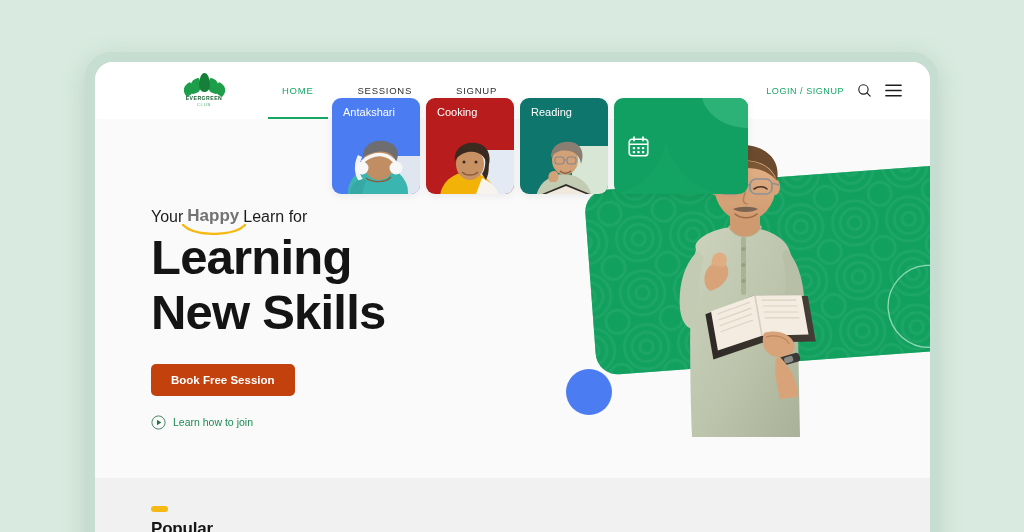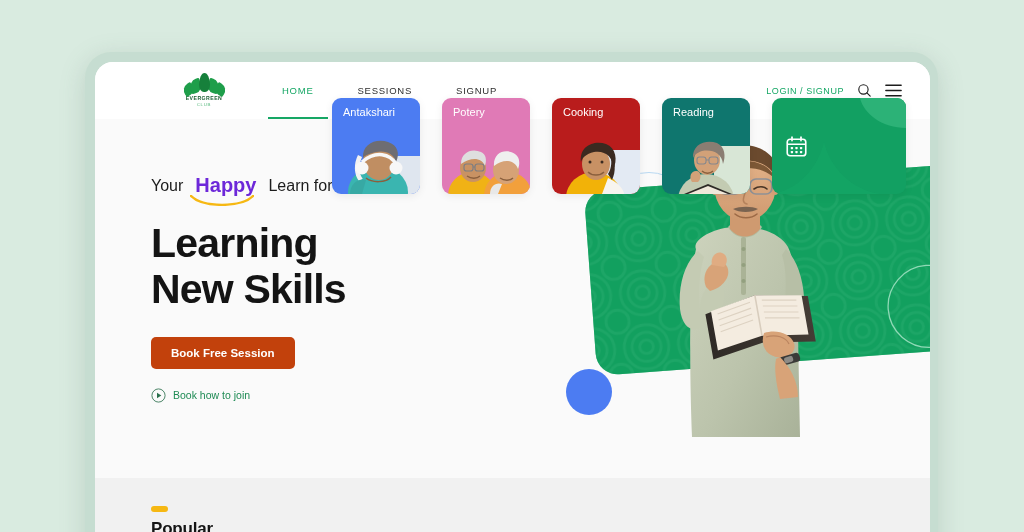--- a/index.html
+++ b/index.html
@@ -140,34 +140,35 @@
     width: 835px;
     height: 359px;
     background: #fafafa;
   }
   #hero-copy { position: absolute; left: 56px; top: 55px; width: 290px; }
   #eyebrow {
     font-size: 16px;
     color: #1c1c1c;
     white-space: nowrap;
     display: flex;
-    align-items: center;
-    gap: 10px;
+    align-items: flex-end;
+    gap: 2px;
+    margin-top: 32px;
   }
   #happy-wrap { position: relative; display: inline-block; padding: 0 2px; }
-  #happy-word { font-weight: bold; font-size: 20px; color: #6d28d9; }
+  #happy-word { font-weight: bold; font-size: 17px; color: #737373; }
   #happy-smile {
     position: absolute;
     left: -3px; right: -3px;
     bottom: -9px;
     height: 11px;
   }
   #headline {
-    margin-top: 24px;
-    font-size: 41px;
+    margin-top: 4px;
+    font-size: 49px;
     line-height: 1.12;
     font-weight: bold;
     letter-spacing: -0.8px;
     color: #141414;
   }
   #cta-button {
     margin-top: 24px;
     display: inline-block;
     background: #c2410c;
     color: #ffffff;
@@ -261,21 +262,21 @@
     font-weight: bold;
     color: #151515;
     letter-spacing: -0.2px;
   }
 
   #cards-row {
     position: absolute;
     left: 237px;
     top: 36px;
     display: flex;
-    gap: 22px;
+    gap: 6px;
   }
   .pcard {
     position: relative;
     width: 88px;
     height: 96px;
     border-radius: 9px;
     overflow: hidden;
     cursor: pointer;
     box-shadow: 0 2px 8px rgba(0,0,0,.07);
   }
@@ -375,21 +376,21 @@
           <div>New Skills</div>
         </div>
 
         <button id="cta-button">Book Free Session</button>
 
         <div id="learn-row">
           <svg width="15" height="15" viewBox="0 0 18 18">
             <circle cx="9" cy="9" r="7.9" stroke="#2a6f4c" stroke-width="1" fill="none"></circle>
             <path d="M7.2 5.7 L12.4 9 L7.2 12.3 Z" fill="#2a6f4c"></path>
           </svg>
-          <span id="learn-text">Book how to join</span>
+          <span id="learn-text">Learn how to join</span>
         </div>
       </div>
 
       <div id="hero-art">
 
         <div id="circle-outline-top"></div>
         <div id="circle-yellow"></div>
 
         <div id="green-card">
           <svg id="green-card-pattern" viewBox="0 0 460 250" preserveAspectRatio="none">
@@ -520,39 +521,20 @@
           <path d="M31 32 C 30 18, 44 12, 56 16 C 66 19, 68 28, 64 36 C 62 28, 54 24, 44 26 C 36 28, 32 30, 31 32 Z" fill="#6e6d72"></path>
           <path d="M34 52 C 40 57, 54 57, 59 51" stroke="#8a5f3d" stroke-width="1.5" fill="none"></path>
           <path d="M28 30 C 24 38, 24 48, 29 54" stroke="#f2f2f2" stroke-width="4.5" fill="none"></path>
           <circle cx="30" cy="42" r="6.5" fill="#f7f7f7"></circle>
           <circle cx="64" cy="42" r="6.5" fill="#f7f7f7"></circle>
           <path d="M30 36 C 44 24, 58 28, 64 38" stroke="#f7f7f7" stroke-width="3.5" fill="none"></path>
           <path d="M18 68 C 18 58, 26 52, 34 54 L 30 68 Z" fill="#37a9a4"></path>
         </svg>
       </div>
 
-      <div class="pcard" style="background:#e07ab6">
-        <div class="pcard-label">Potery</div>
-        <svg class="pcard-photo" viewBox="0 0 88 68" preserveAspectRatio="xMidYMax slice">
-          <ellipse cx="30" cy="70" rx="24" ry="24" fill="#f0b215"></ellipse>
-          <ellipse cx="66" cy="70" rx="24" ry="24" fill="#f2a03c"></ellipse>
-          <ellipse cx="31" cy="42" rx="13" ry="14" fill="#c99263"></ellipse>
-          <ellipse cx="64" cy="44" rx="13" ry="14" fill="#d6a276"></ellipse>
-          <path d="M19 38 C 19 26, 30 22, 39 26 C 44 28, 45 34, 43 40 C 40 32, 30 30, 19 38 Z" fill="#dedede"></path>
-          <path d="M52 40 C 51 26, 64 22, 73 28 C 78 31, 78 38, 76 43 C 73 34, 62 32, 52 40 Z" fill="#efefef"></path>
-          <g stroke="#7e7e82" stroke-width="1.2" fill="none">
-            <rect x="22" y="38" width="9" height="7" rx="2.5"></rect>
-            <rect x="33" y="38" width="9" height="7" rx="2.5"></rect>
-            <line x1="31" y1="41" x2="33" y2="41"></line>
-          </g>
-          <path d="M25 50 C 29 53, 35 53, 38 50" stroke="#8a5f3d" stroke-width="1.3" fill="none"></path>
-          <path d="M58 52 C 62 55, 68 55, 71 52" stroke="#8a5f3d" stroke-width="1.3" fill="none"></path>
-          <path d="M48 68 C 48 60, 54 56, 60 58 L 56 68 Z" fill="#e8e8e8"></path>
-        </svg>
-      </div>
 
       <div class="pcard" style="background:#b91c1c">
         <div class="pcard-label">Cooking</div>
         <svg class="pcard-photo" viewBox="0 0 88 68" preserveAspectRatio="xMidYMax slice">
           <rect x="54" y="24" width="34" height="44" fill="#e3eaf3"></rect>
           <ellipse cx="42" cy="72" rx="28" ry="26" fill="#f2b208"></ellipse>
           <path d="M56 52 C 66 56, 72 64, 72 68 L 50 68 Z" fill="#f7f4ee"></path>
           <ellipse cx="44" cy="38" rx="14" ry="16" fill="#c89164"></ellipse>
           <path d="M29 36 C 27 20, 42 14, 54 18 C 64 22, 66 34, 61 44 C 62 30, 52 24, 42 26 C 34 28, 30 32, 29 36 Z" fill="#3a2a20"></path>
           <path d="M58 28 C 64 34, 64 46, 60 54 L 56 48 C 60 42, 60 34, 58 28 Z" fill="#3a2a20"></path>

